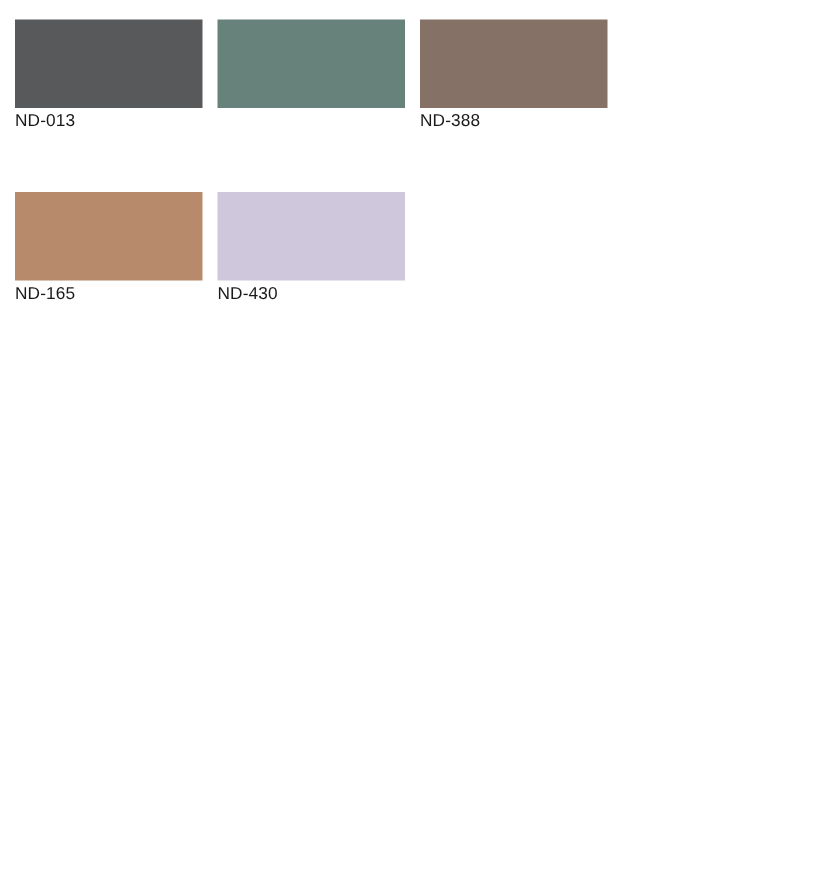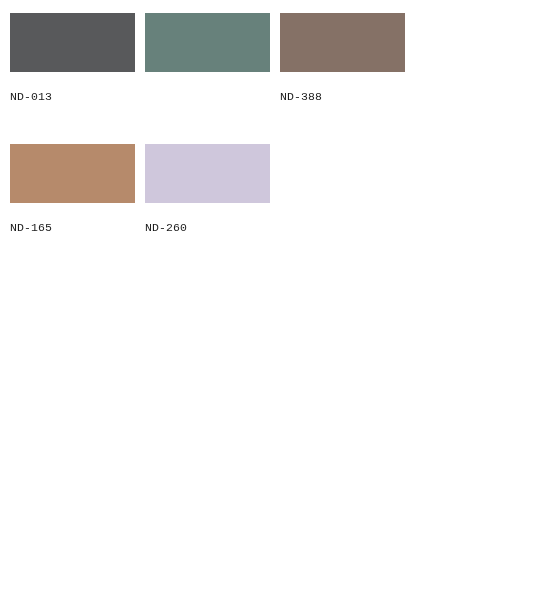--- a/index.html
+++ b/index.html
@@ -44,22 +44,22 @@
     width: 125px;
     height: 59px;
     display: block;
     border: 0;
     padding: 0;
     background: #cccccc;
   }
 
   .swatch-label {
     display: block;
-    margin-top: 18px;
-    font-family: Liberation Mono, monospace;
+    margin-top: 2px;
+    font-family: Liberation Sans, sans-serif;
     font-size: 11.5px;
     line-height: 14px;
     color: #1a1a1a;
     letter-spacing: 0.1px;
     white-space: nowrap;
   }
 </style>
 </head>
 <body>
 
@@ -75,16 +75,16 @@
       <div class="swatch-cell">
         <div class="swatch-chip" style="background: rgb(133, 113, 102);"></div>
         <span class="swatch-label">ND-388</span>
       </div>
       <div class="swatch-cell">
         <div class="swatch-chip" style="background: rgb(182, 138, 107);"></div>
         <span class="swatch-label">ND-165</span>
       </div>
       <div class="swatch-cell">
         <div class="swatch-chip" style="background: rgb(207, 199, 220);"></div>
-        <span class="swatch-label">ND-260</span>
+        <span class="swatch-label">ND-430</span>
       </div>
     </div>
 </div>
 
 </body></html>

